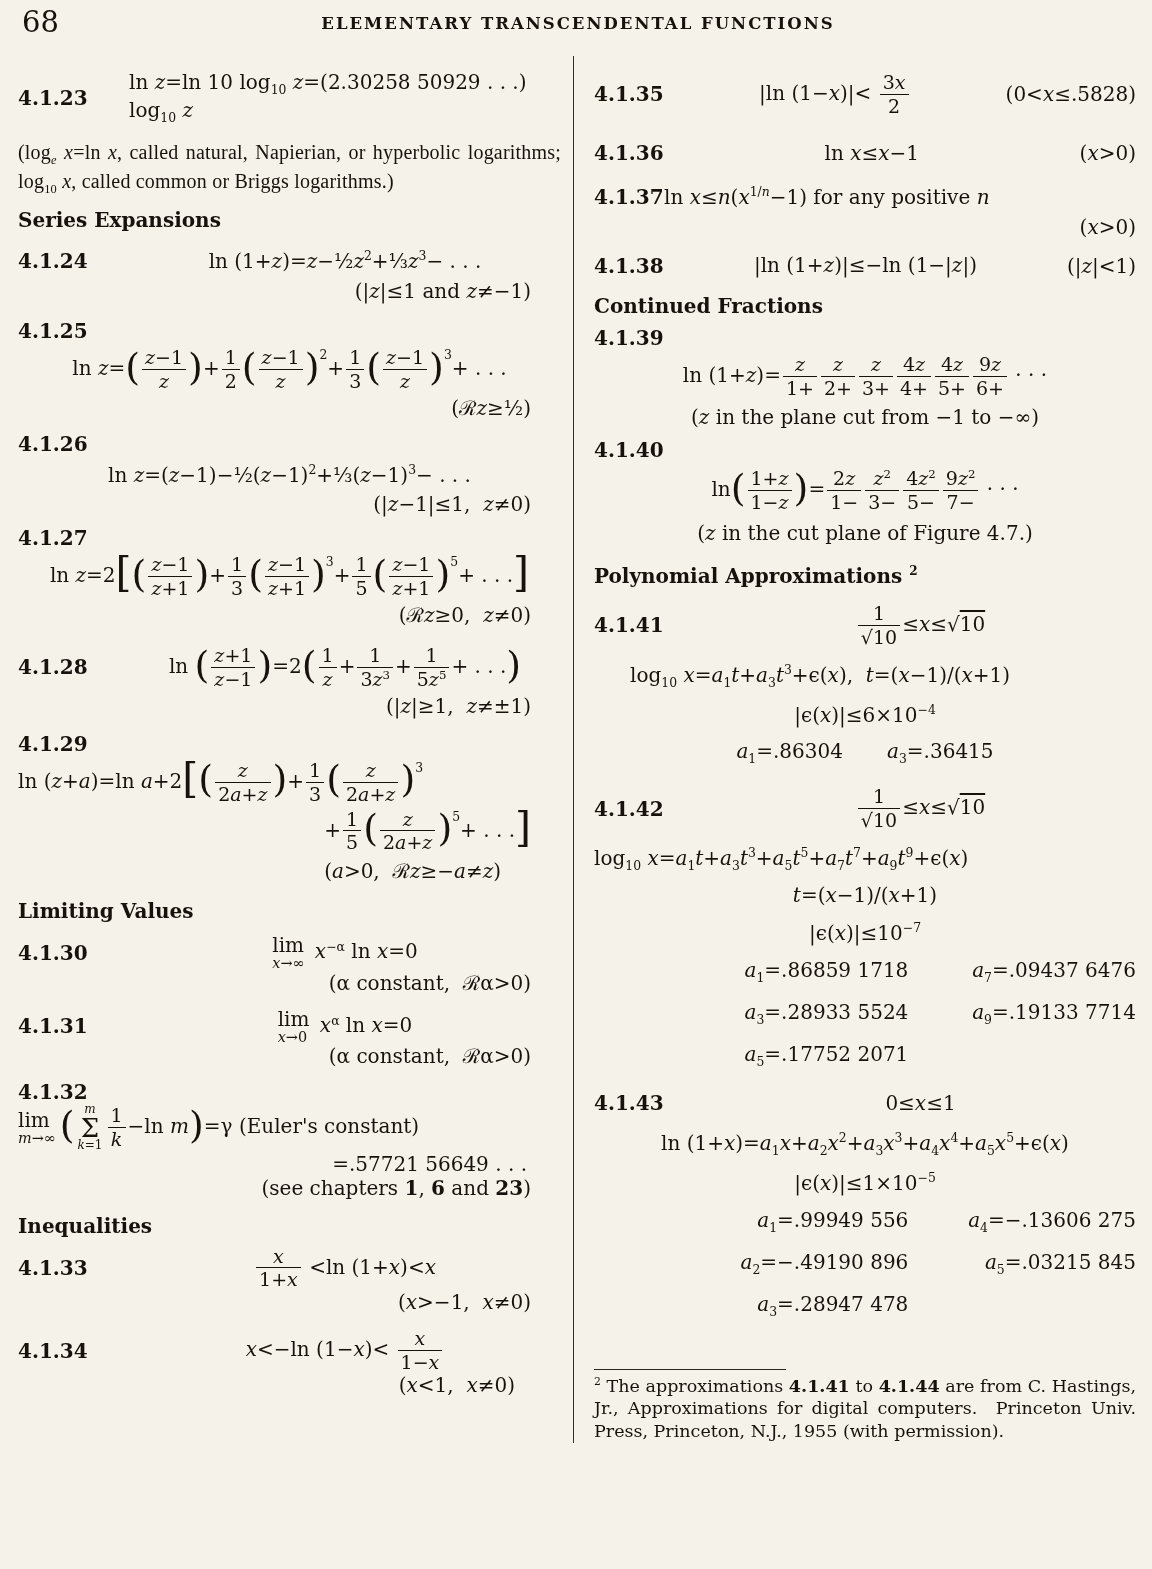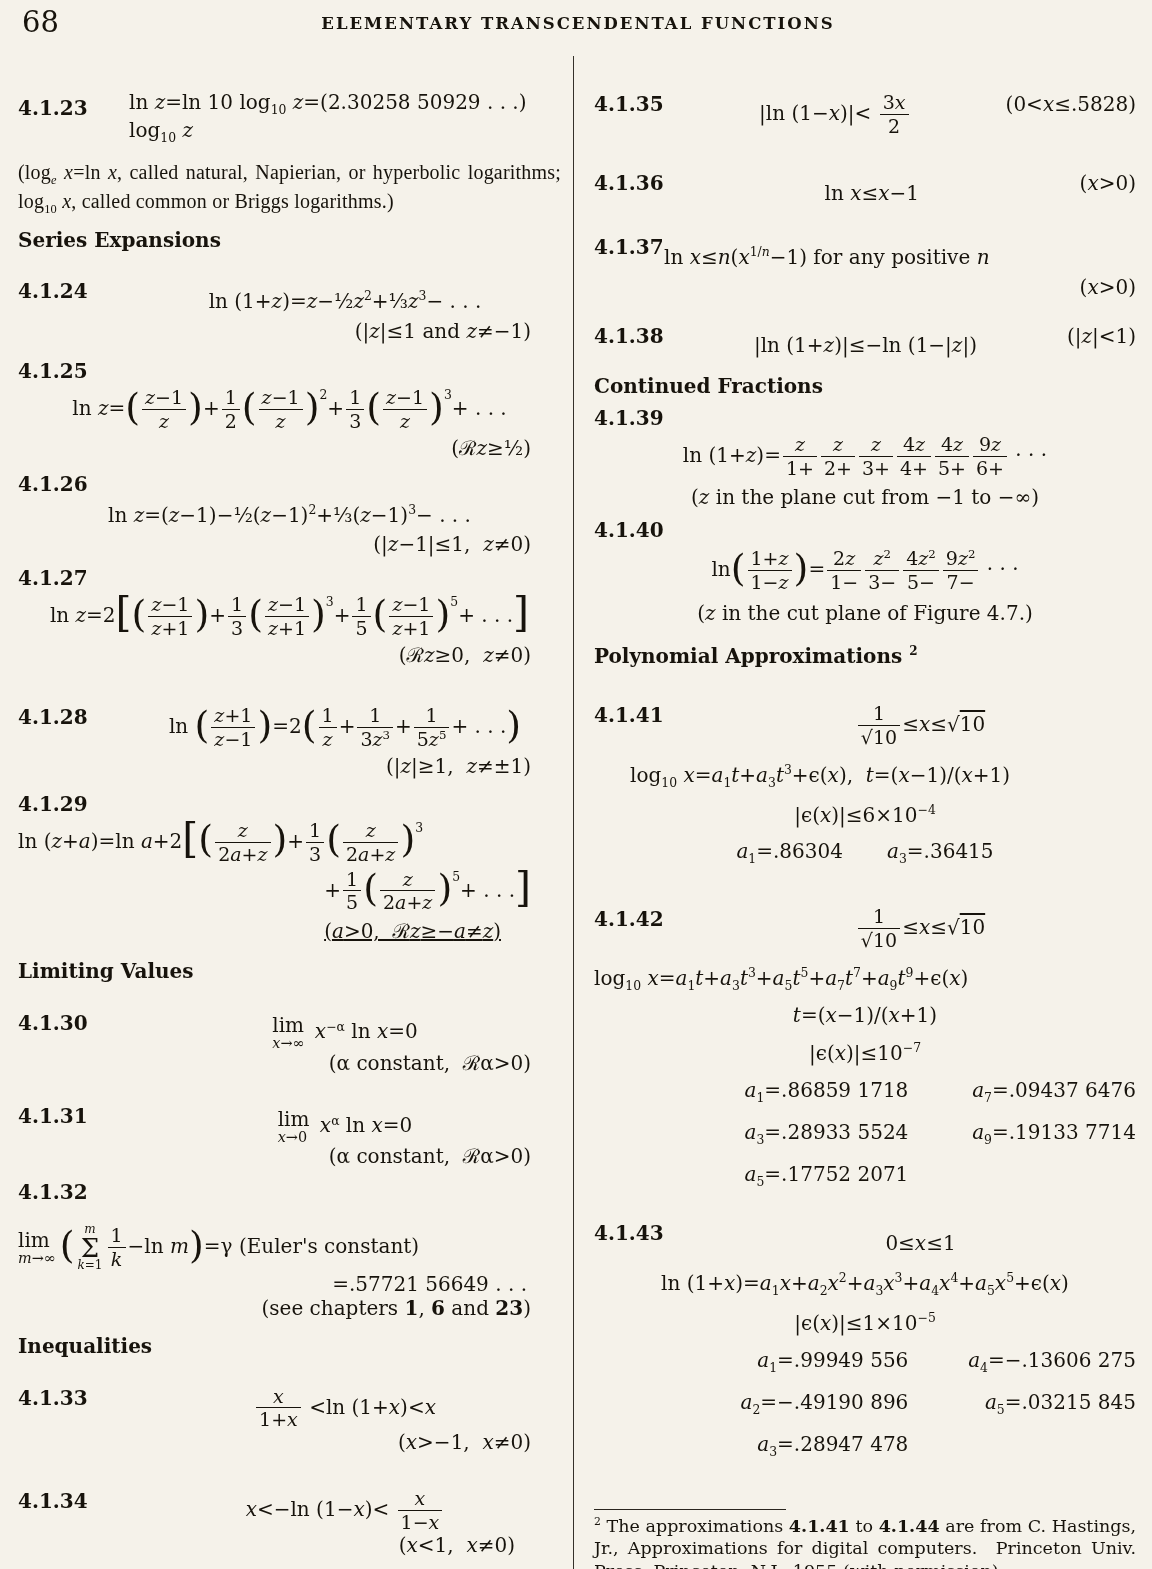--- a/index.html
+++ b/index.html
@@ -20,21 +20,21 @@
   
   .cols { display:grid; grid-template-columns:556px 1fr; margin-top:8px; }
   .colL { padding-right:12px; border-right:1.6px solid #35312a; padding-bottom:20px; }
   .colR { padding-left:20px; padding-right:2px; }
 
   
   .row { display:grid; grid-template-columns:78px 1fr; align-items:center;gap:33px; }
   .row3 { display:grid; grid-template-columns:70px 1fr auto; align-items:center; }
   .lbl { font-weight:bold; font-size:20px; white-space:nowrap; }
   .lblline { font-weight:bold; font-size:20px; }
-  .fml { text-align:center; line-height:1.25;margin-top:20px; }
+  .fml { text-align:center; line-height:1.25; }
   .fml.left { text-align:left; }
   .cons { text-align:right; line-height:1.2; }
   .consL { padding-right:30px; }
   .val { text-align:right; padding-right:34px; }
   .sech { font-weight:bold; }
 
   .note { text-align:justify; line-height:1.32; letter-spacing:0.2px;font-family:Liberation Serif, serif; }
 
   
   .fr { display:inline-block; vertical-align:middle; text-align:center; line-height:1.1; font-size:0.95em; margin:0 2px; }
@@ -112,21 +112,21 @@
 
       <div class="row mt18">
         <span class="lbl">4.1.28</span>
         <div class="fml">ln <span class="bp">(</span><span class="fr"><span class="nu"><i>z</i>+1</span><span class="de"><i>z</i>−1</span></span><span class="bp">)</span>=2<span class="bp">(</span><span class="fr"><span class="nu">1</span><span class="de"><i>z</i></span></span>+<span class="fr"><span class="nu">1</span><span class="de">3<i>z</i><sup>3</sup></span></span>+<span class="fr"><span class="nu">1</span><span class="de">5<i>z</i><sup>5</sup></span></span>+ . . .<span class="bp">)</span></div>
       </div>
       <div class="cons consL mt4">(|<i>z</i>|≥1, &nbsp;<i>z</i>≠±1)</div>
 
       <div class="lblline mt14">4.1.29</div>
       <div class="fml left mt4">ln (<i>z</i>+<i>a</i>)=ln <i>a</i>+2<span class="bb">[</span><span class="bp">(</span><span class="fr"><span class="nu"><i>z</i></span><span class="de">2<i>a</i>+<i>z</i></span></span><span class="bp">)</span>+<span class="fr"><span class="nu">1</span><span class="de">3</span></span><span class="bp">(</span><span class="fr"><span class="nu"><i>z</i></span><span class="de">2<i>a</i>+<i>z</i></span></span><span class="bp">)</span><sup class="pp">3</sup></div>
       <div class="fml mt4" style="text-align:right; padding-right:30px;">+<span class="fr"><span class="nu">1</span><span class="de">5</span></span><span class="bp">(</span><span class="fr"><span class="nu"><i>z</i></span><span class="de">2<i>a</i>+<i>z</i></span></span><span class="bp">)</span><sup class="pp">5</sup>+ . . .<span class="bb">]</span></div>
-      <div class="cons consL mt6" style="padding-right:60px;text-decoration:underline;">(<i>a</i>&gt;0, &nbsp;ℛ<i>z</i>≥−<i>a</i>≠<i>z</i>)</div>
+      <div class="cons consL mt6" style="padding-right:60px;">(<i>a</i>&gt;0, &nbsp;ℛ<i>z</i>≥−<i>a</i>≠<i>z</i>)</div>
 
       <div class="sech mt16">Limiting Values</div>
 
       <div class="row mt12">
         <span class="lbl">4.1.30</span>
         <div class="fml"><span class="lim"><span class="lt">lim</span><span class="lb"><i>x</i>→∞</span></span> <i>x</i><sup>−α</sup> ln <i>x</i>=0</div>
       </div>
       <div class="cons consL mt2">(α constant, &nbsp;ℛα&gt;0)</div>
 
       <div class="row mt14">

